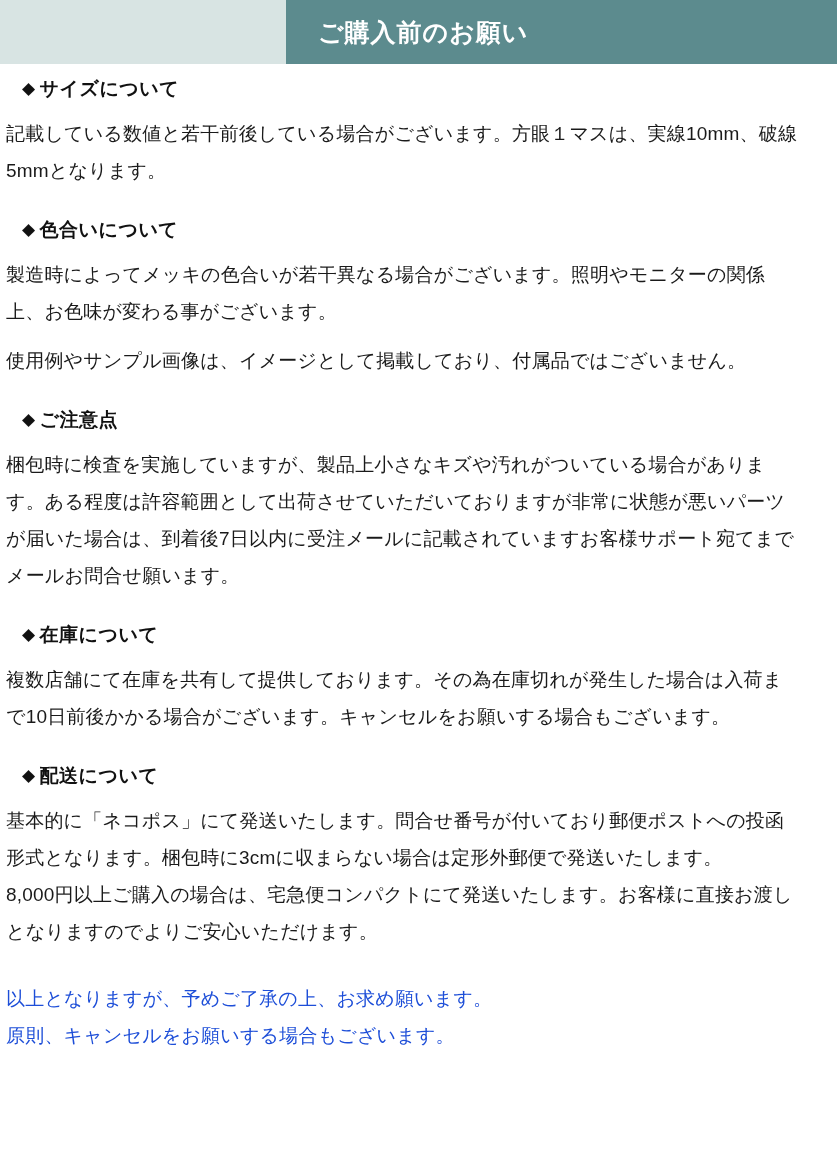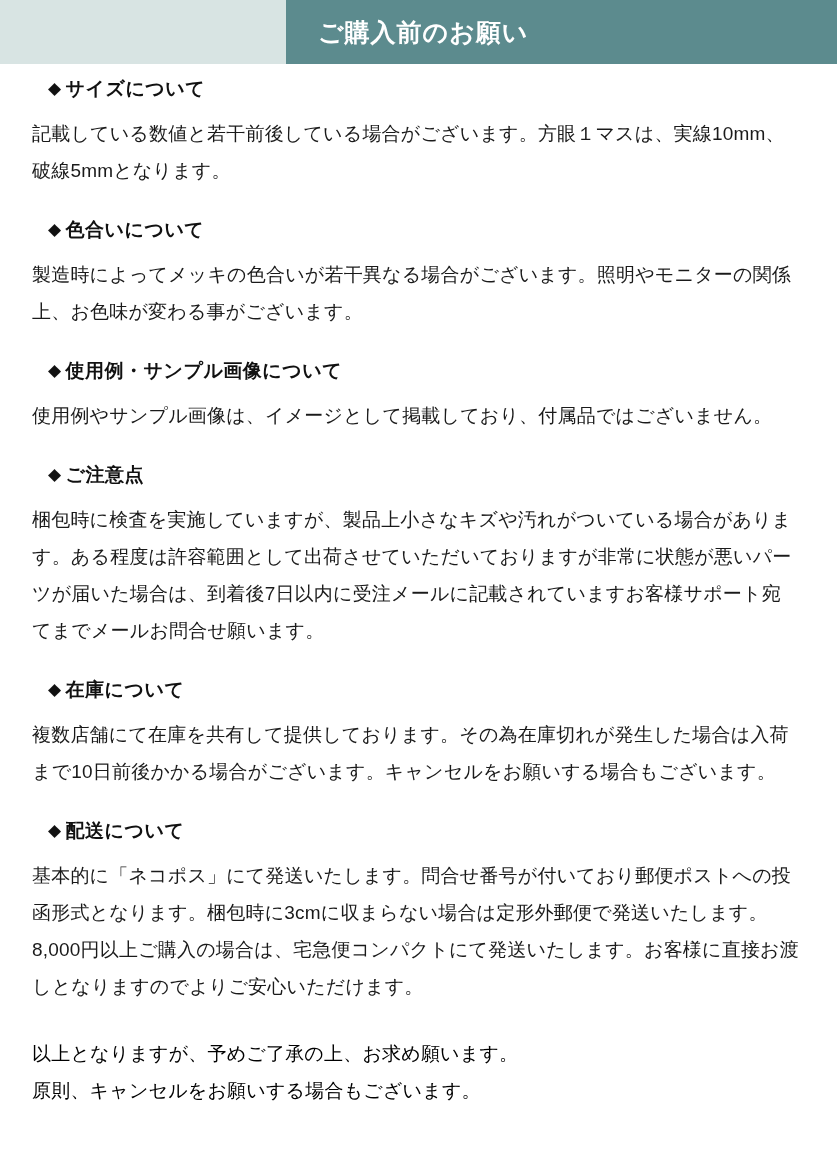--- a/index.html
+++ b/index.html
@@ -49,21 +49,21 @@
     left: 318px;
     top: 17px;
     font-size: 25px;
     font-weight: bold;
     color: #ffffff;
     letter-spacing: 1px;
     line-height: 30px;
     white-space: nowrap;
   }
   .content {
-    padding: 0 22px 28px 32px;
+    padding: 0 22px 28px 6px;
   }
   .section {
     margin: 0;
   }
   .section-heading {
     font-size: 19px;
     font-weight: bold;
     color: #111111;
     margin: 28px 0 0 16px;
     letter-spacing: 0.5px;
@@ -83,21 +83,21 @@
     color: #1a1a1a;
     margin: 12px 16px 0 0;
     letter-spacing: 0.2px;
   }
   .section-body p {
     margin: 0;
   }
   .closing {
     font-size: 19px;
     line-height: 37px;
-    color: #000000;
+    color: #1d4ed8;
     margin-top: 30px;
     letter-spacing: 0.2px;
   }
   .closing p {
     margin: 0;
   }
 </style>
 </head>
 <body>
 
@@ -123,23 +123,20 @@
     <div class="section">
       <div class="section-heading">
         <span class="diamond">◆</span><span>色合いについて</span>
       </div>
       <div class="section-body">
         <p>製造時によってメッキの色合いが若干異なる場合がございます。照明やモニターの関係上、お色味が変わる事がございます。</p>
       </div>
     </div>
 
     <div class="section">
-      <div class="section-heading">
-        <span class="diamond">◆</span><span>使用例・サンプル画像について</span>
-      </div>
       <div class="section-body">
         <p>使用例やサンプル画像は、イメージとして掲載しており、付属品ではございません。</p>
       </div>
     </div>
 
     <div class="section">
       <div class="section-heading">
         <span class="diamond">◆</span><span>ご注意点</span>
       </div>
       <div class="section-body">

